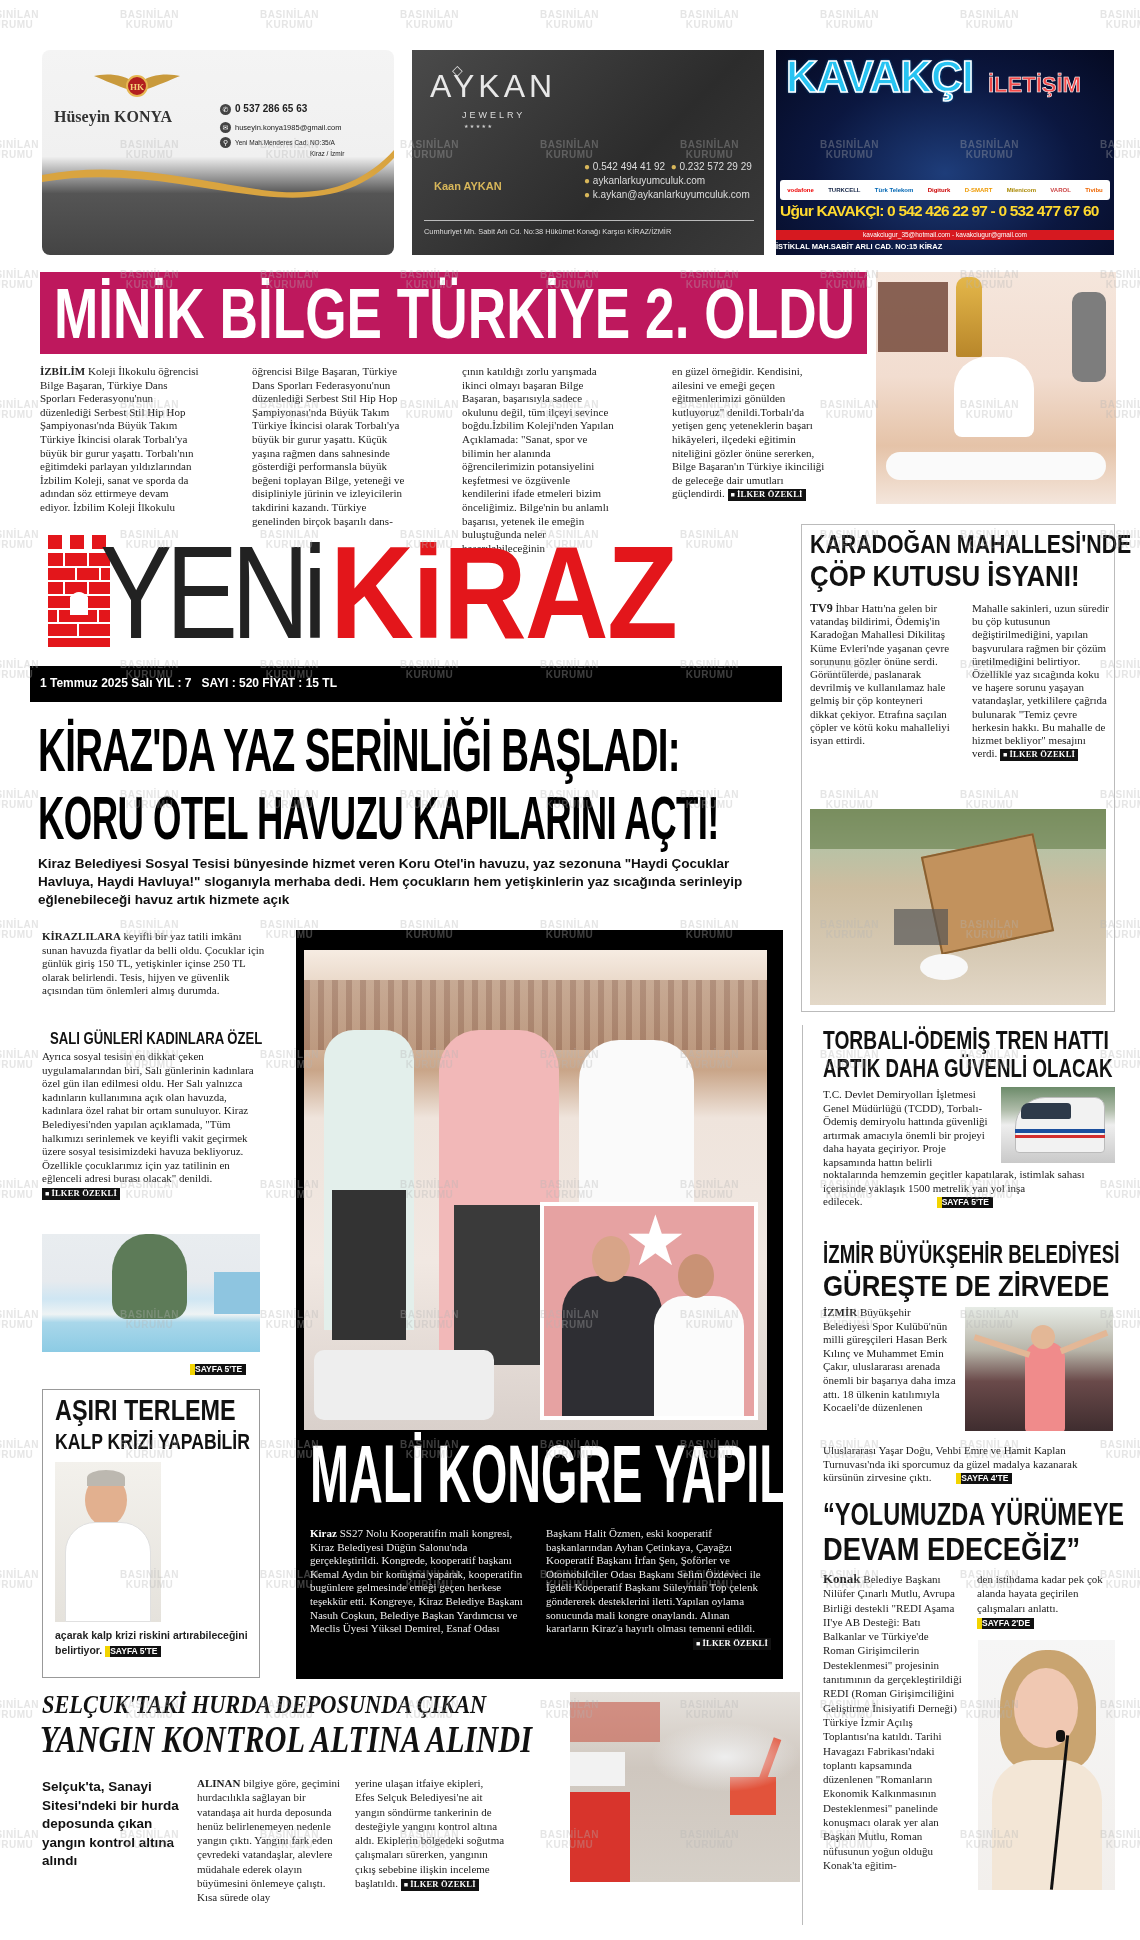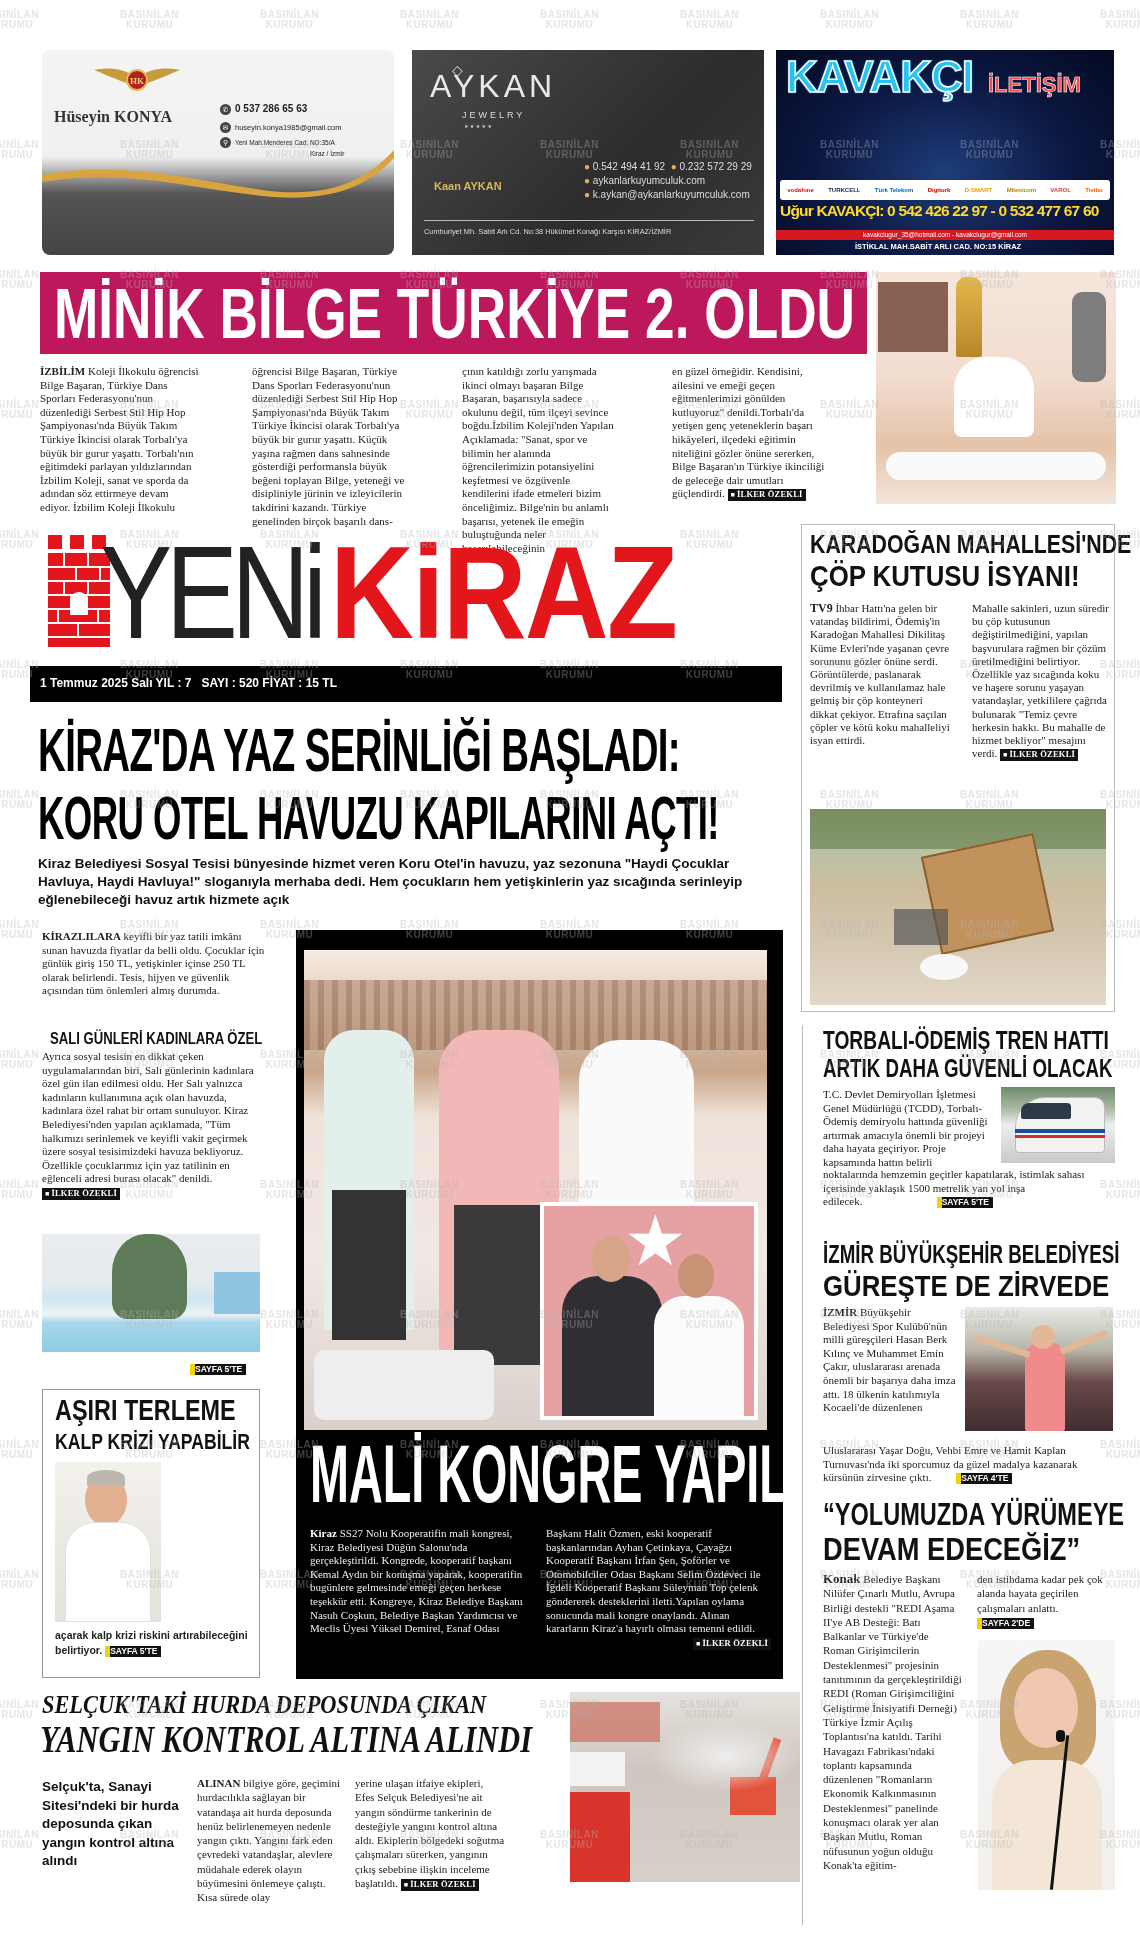--- a/index.html
+++ b/index.html
@@ -562,21 +562,21 @@
       <div>BASINİLAN</div>
       <div>KURUMU</div>
     </div>
     <div class="wm" style="left: 1100px; top: 1830px; z-index: 50;">
       <div>BASINİLAN</div>
       <div>KURUMU</div>
     </div>
   </div>
 
 <div class="ad ad1">
-  <div class="abs" style="left:50px;top:8px;width:90px;height:40px">
+  <div class="abs" style="left:50px;top:14px;width:90px;height:40px">
     <svg width="90" height="40" viewBox="0 0 90 40">
       <path d="M45 20 C30 8 10 10 2 12 C12 16 25 22 38 26 Z" fill="#c99a3c"></path>
       <path d="M45 20 C60 8 80 10 88 12 C78 16 65 22 52 26 Z" fill="#c99a3c"></path>
       <circle cx="45" cy="22" r="10" fill="#b21f1f" stroke="#e6b652" stroke-width="2"></circle>
       <text x="45" y="26" font-size="9" text-anchor="middle" fill="#f5d27a" font-family="Liberation Serif" font-weight="bold">HK</text>
     </svg>
   </div>
   <div class="abs serif" style="left:12px;top:58px;font-size:16px;font-weight:bold;color:#333">Hüseyin KONYA</div>
   <div class="abs sans" style="left:178px;top:50px;font-size:9px;color:#222;line-height:18px">
     <div><span style="display:inline-block;width:11px;height:11px;border-radius:50%;background:#444;color:#fff;font-size:7px;text-align:center;line-height:11px;margin-right:4px">✆</span><span style="font-size:10px;font-weight:bold">0 537 286 65 63</span></div>
@@ -611,21 +611,21 @@
     <span style="color:#124">TURKCELL</span>
     <span style="color:#0066b3">Türk Telekom</span>
     <span style="color:#c00">Digiturk</span>
     <span style="color:#e90">D-SMART</span>
     <span style="color:#a80">Milenicom</span>
     <span style="color:#c44">VAROL</span>
     <span style="color:#e60">Tivibu</span>
   </div>
   <div class="abs sans" style="left:4px;top:152px;font-size:15.5px;font-weight:bold;color:#ffd92e;letter-spacing:-.8px;white-space:nowrap">Uğur KAVAKÇI: 0 542 426 22 97 - 0 532 477 67 60</div>
   <div class="abs sans" style="left:0;top:180px;width:338px;background:#d61920;color:#fff;font-size:6.5px;text-align:center;line-height:10px">kavakciugur_35@hotmail.com - kavakciugur@gmail.com</div>
-  <div class="abs sans" style="left:0;top:191px;width:324px;color:#fff;font-size:7.5px;font-weight:bold;text-align:center;line-height:12px">İSTİKLAL MAH.SABİT ARLI CAD. NO:15 KİRAZ</div>
+  <div class="abs sans" style="left:0;top:191px;width:324px;color:#fff;font-size:7.5px;font-weight:bold;line-height:12px">İSTİKLAL MAH.SABİT ARLI CAD. NO:15 KİRAZ</div>
 </div>
 
 <div class="abs" style="left:40px;top:272px;width:827px;height:82px;background:#be185d;overflow:hidden">
   <div class="cond" style="position:absolute;left:14px;top:2px;font-size:70px;color:#fff;white-space:nowrap;transform:scaleX(.76);letter-spacing:0">MİNİK BİLGE TÜRKİYE 2. OLDU</div>
 </div>
 <div class="abs body-txt" style="left:40px;top:365px;width:160px">
   <b>İZBİLİM</b><span> Koleji İlkokulu öğrencisi Bilge Başaran, Türkiye Dans Sporları Federasyonu'nun düzenlediği Serbest Stil Hip Hop Şampiyonası'nda Büyük Takım Türkiye İkincisi olarak Torbalı'ya büyük bir gurur yaşattı. Torbalı'nın eğitimdeki parlayan yıldızlarından İzbilim Koleji, sanat ve sporda da adından söz ettirmeye devam ediyor. İzbilim Koleji İlkokulu</span>
 </div>
 <div class="abs body-txt" style="left:252px;top:365px;width:158px">öğrencisi Bilge Başaran, Türkiye Dans Sporları Federasyonu'nun düzenlediği Serbest Stil Hip Hop Şampiyonası'nda Büyük Takım Türkiye İkincisi olarak Torbalı'ya büyük bir gurur yaşattı. Küçük yaşına rağmen dans sahnesinde gösterdiği performansla büyük beğeni toplayan Bilge, yeteneği ve disipliniyle jürinin ve izleyicilerin takdirini kazandı. Türkiye genelinden birçok başarılı dans-</div>
 <div class="abs body-txt" style="left:462px;top:365px;width:158px">çının katıldığı zorlu yarışmada ikinci olmayı başaran Bilge Başaran, başarısıyla sadece okulunu değil, tüm ilçeyi sevince boğdu.İzbilim Koleji'nden Yapılan Açıklamada: "Sanat, spor ve bilimin her alanında öğrencilerimizin potansiyelini keşfetmesi ve özgüvenle kendilerini ifade etmeleri bizim önceliğimiz. Bilge'nin bu anlamlı başarısı, yetenek ile emeğin buluştuğunda neler başarılabileceğinin</div>

